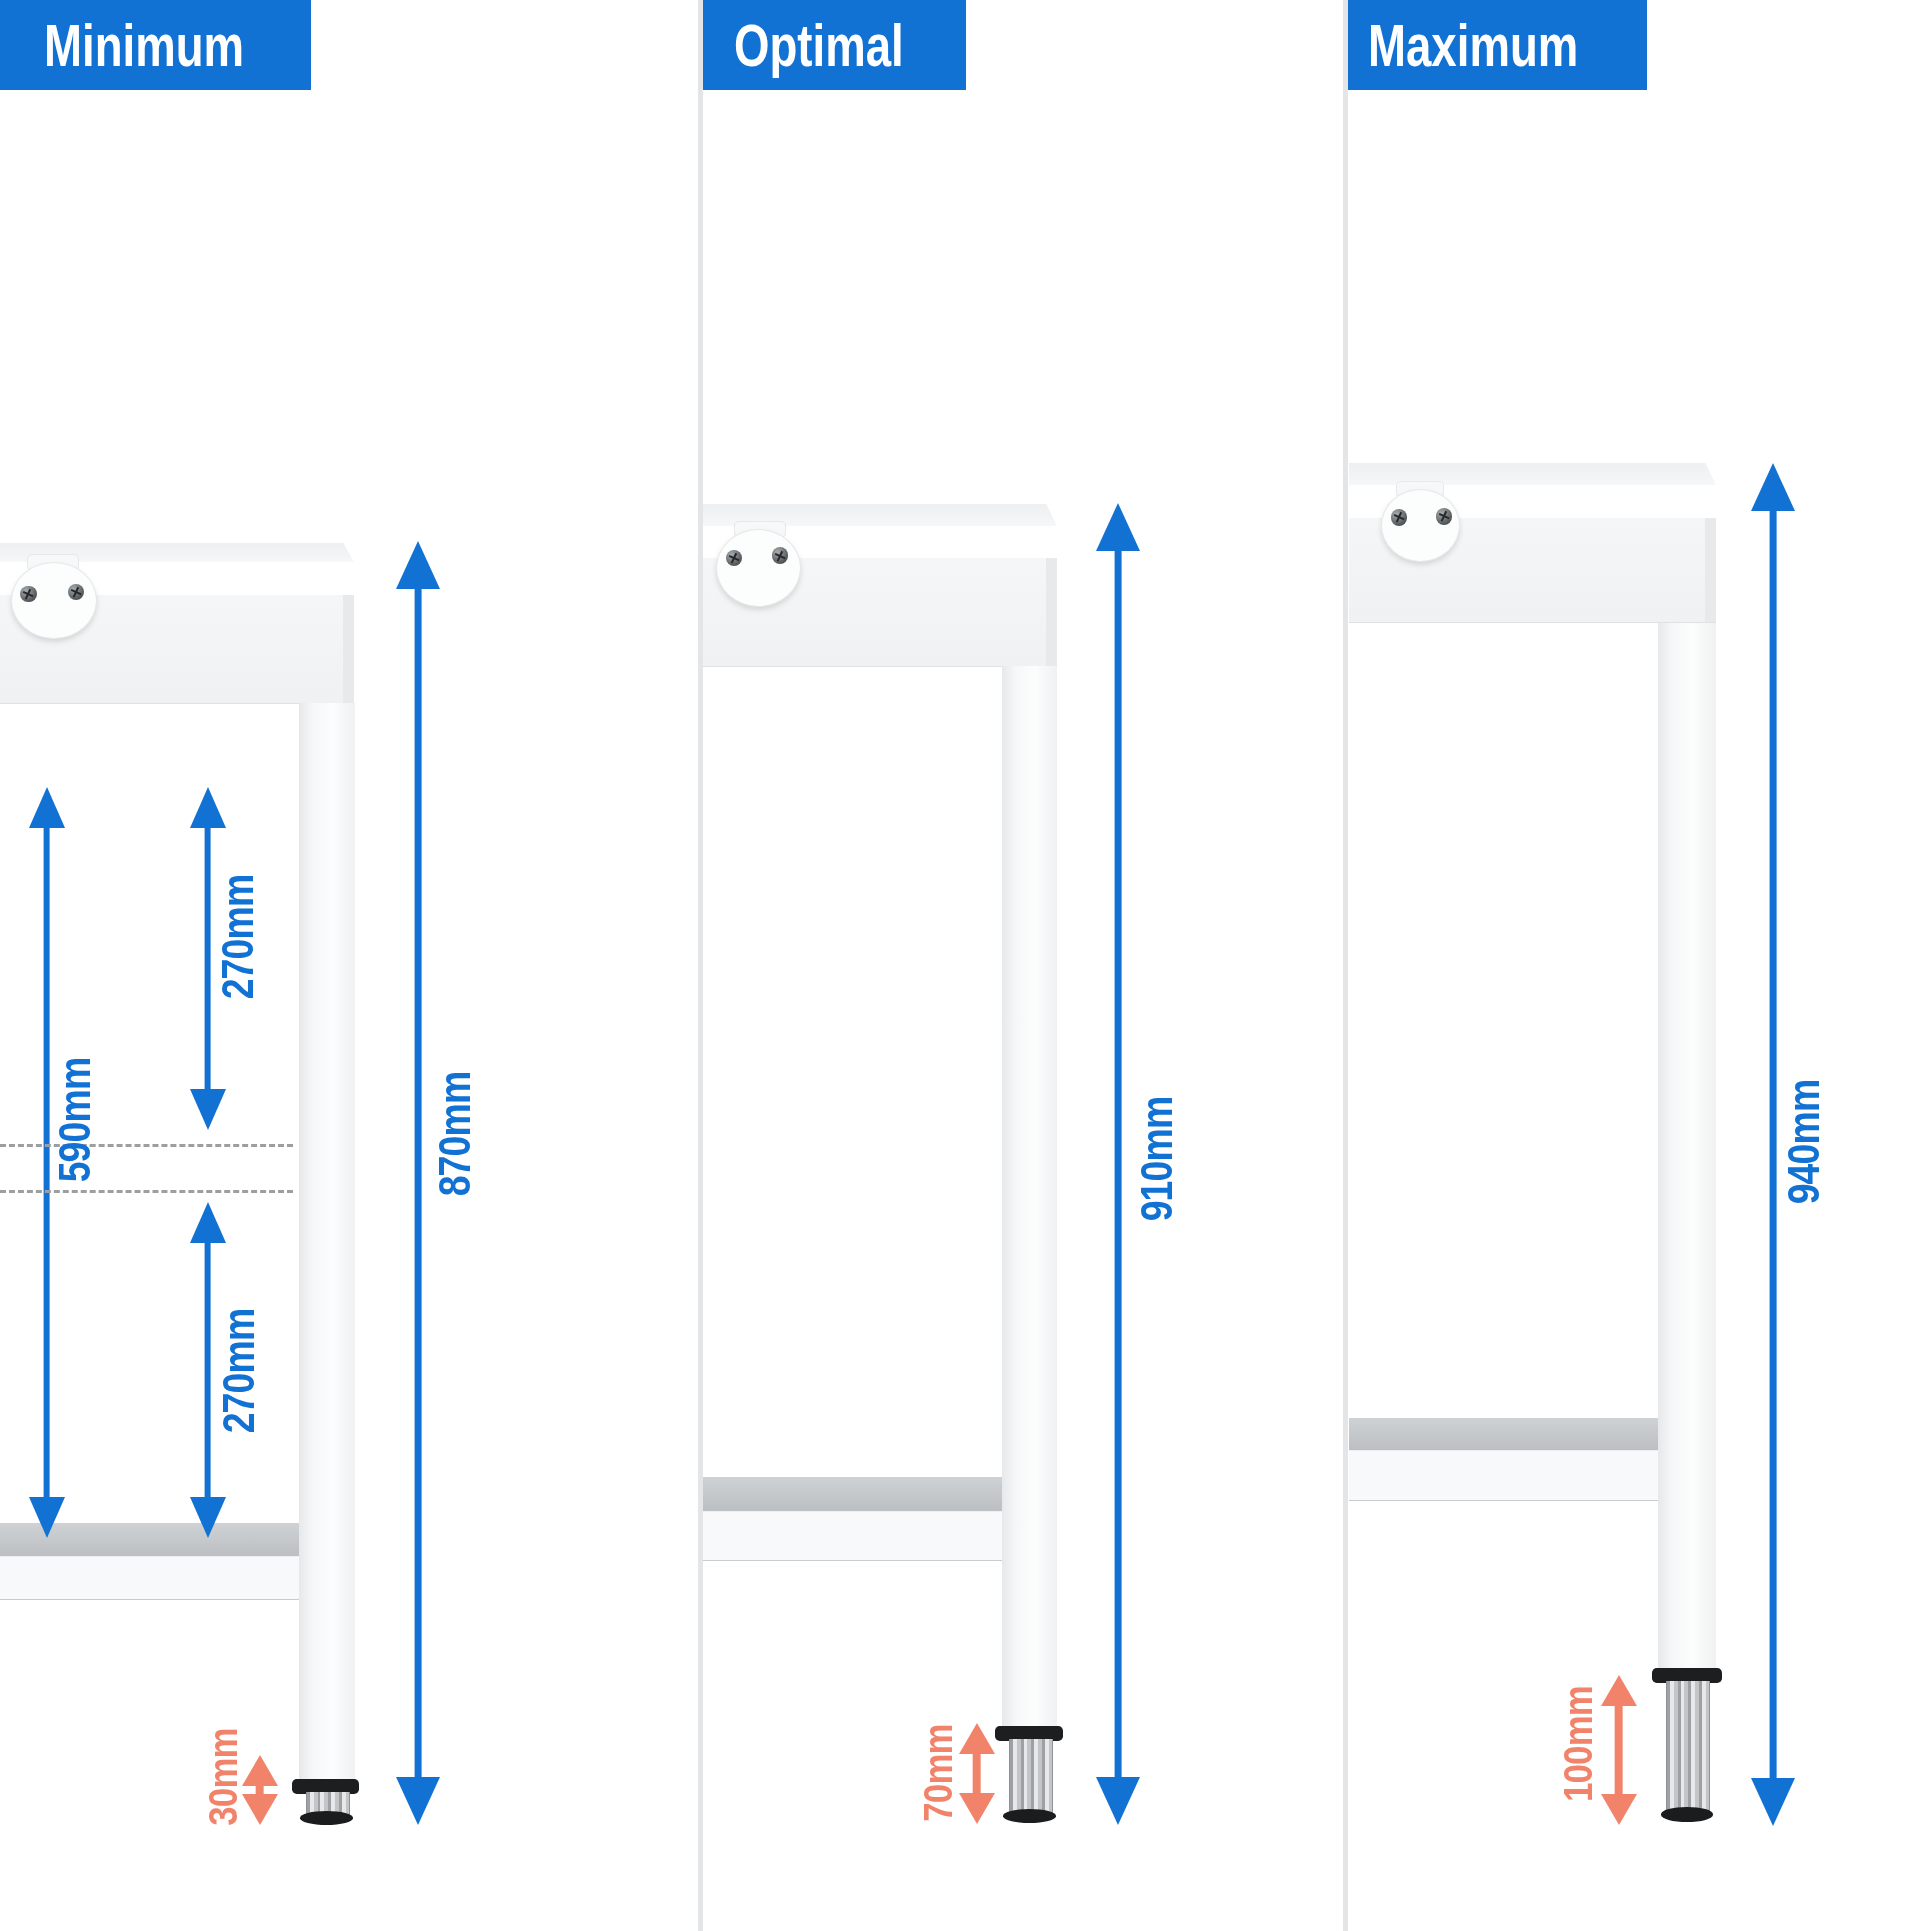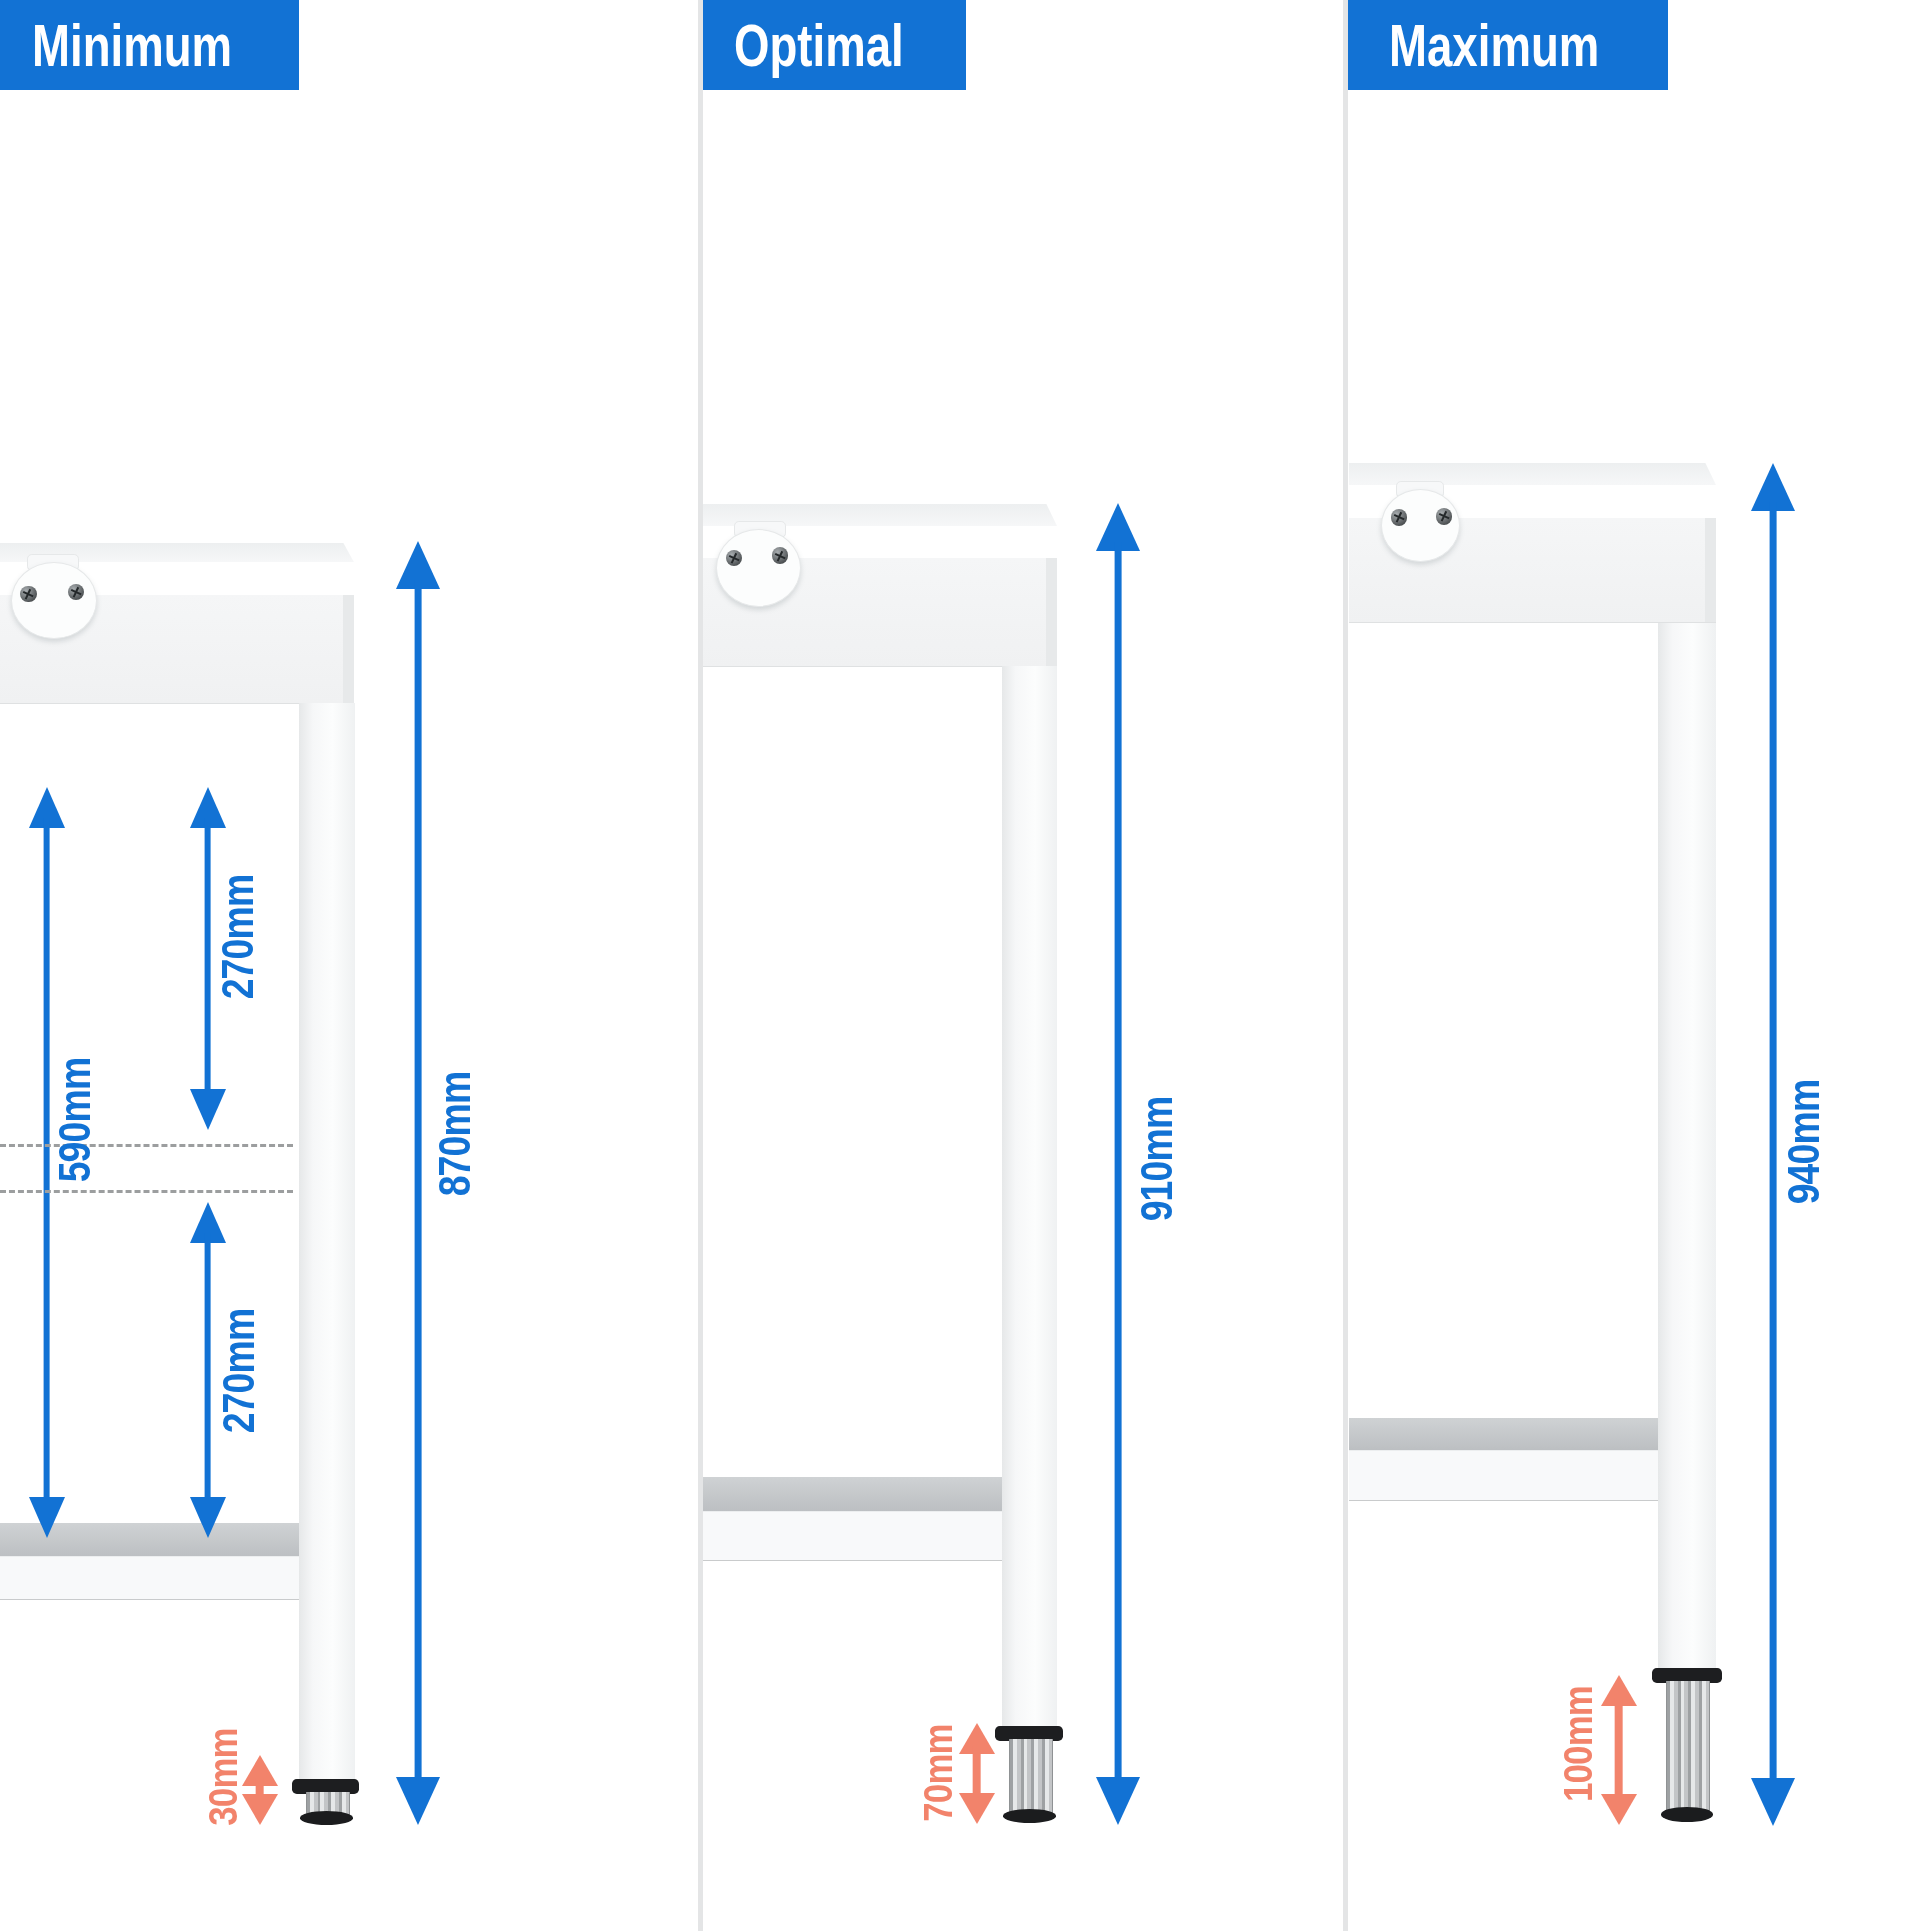--- a/index.html
+++ b/index.html
@@ -66,21 +66,21 @@
 </style>
 </head>
 <body>
 
 <div id="canvas">
 
   <div class="divider" style="left:698px;"></div>
   <div class="divider" style="left:1343px;"></div>
 
   <div>
-    <div class="badge" style="left:0;top:0;width:267px;padding-left:32px;">
+    <div class="badge" style="left:0;top:0;width:267px;padding-left:44px;">
       <span>Minimum</span>
     </div>
 
     <div class="part top-strip" style="left:0;top:543px;width:354px;height:19.3px;"></div>
     <div class="part fascia" style="left:0;top:562px;width:354px;height:33px;"></div>
     <div class="part apron" style="left:0;top:595px;width:354px;height:108px;">
       <div class="apron-edge"></div>
     </div>
     <div class="part bracket-tab" style="left:27px;top:554px;width:50px;height:15.4px;"></div>
     <div class="part bracket" style="left:10.6px;top:562px;width:84px;height:75px;">
@@ -160,21 +160,21 @@
       <div class="head-up"></div>
         <div class="line"></div>
         <div class="head-down"></div>
     </div>
 
     <div class="dim-label" style="left:1157px;top:1159px;">910mm</div>
     <div class="dim-label orange-label" style="left:938px;top:1773px;">70mm</div>
   </div>
 
   <div>
-    <div class="badge" style="left:1348px;top:0;width:279px;padding-left:41px;">
+    <div class="badge" style="left:1348px;top:0;width:279px;padding-left:20px;">
       <span>Maximum</span>
     </div>
 
     <div class="part top-strip" style="left:1349px;top:463px;width:367px;height:22px;"></div>
     <div class="part fascia" style="left:1349px;top:486px;width:367px;height:33px;"></div>
     <div class="part apron" style="left:1349px;top:518px;width:367px;height:104px;">
       <div class="apron-edge"></div>
     </div>
     <div class="part bracket-tab" style="left:1396px;top:481px;width:46px;height:14.5px;"></div>
     <div class="part bracket" style="left:1381px;top:489px;width:77px;height:71px;">

